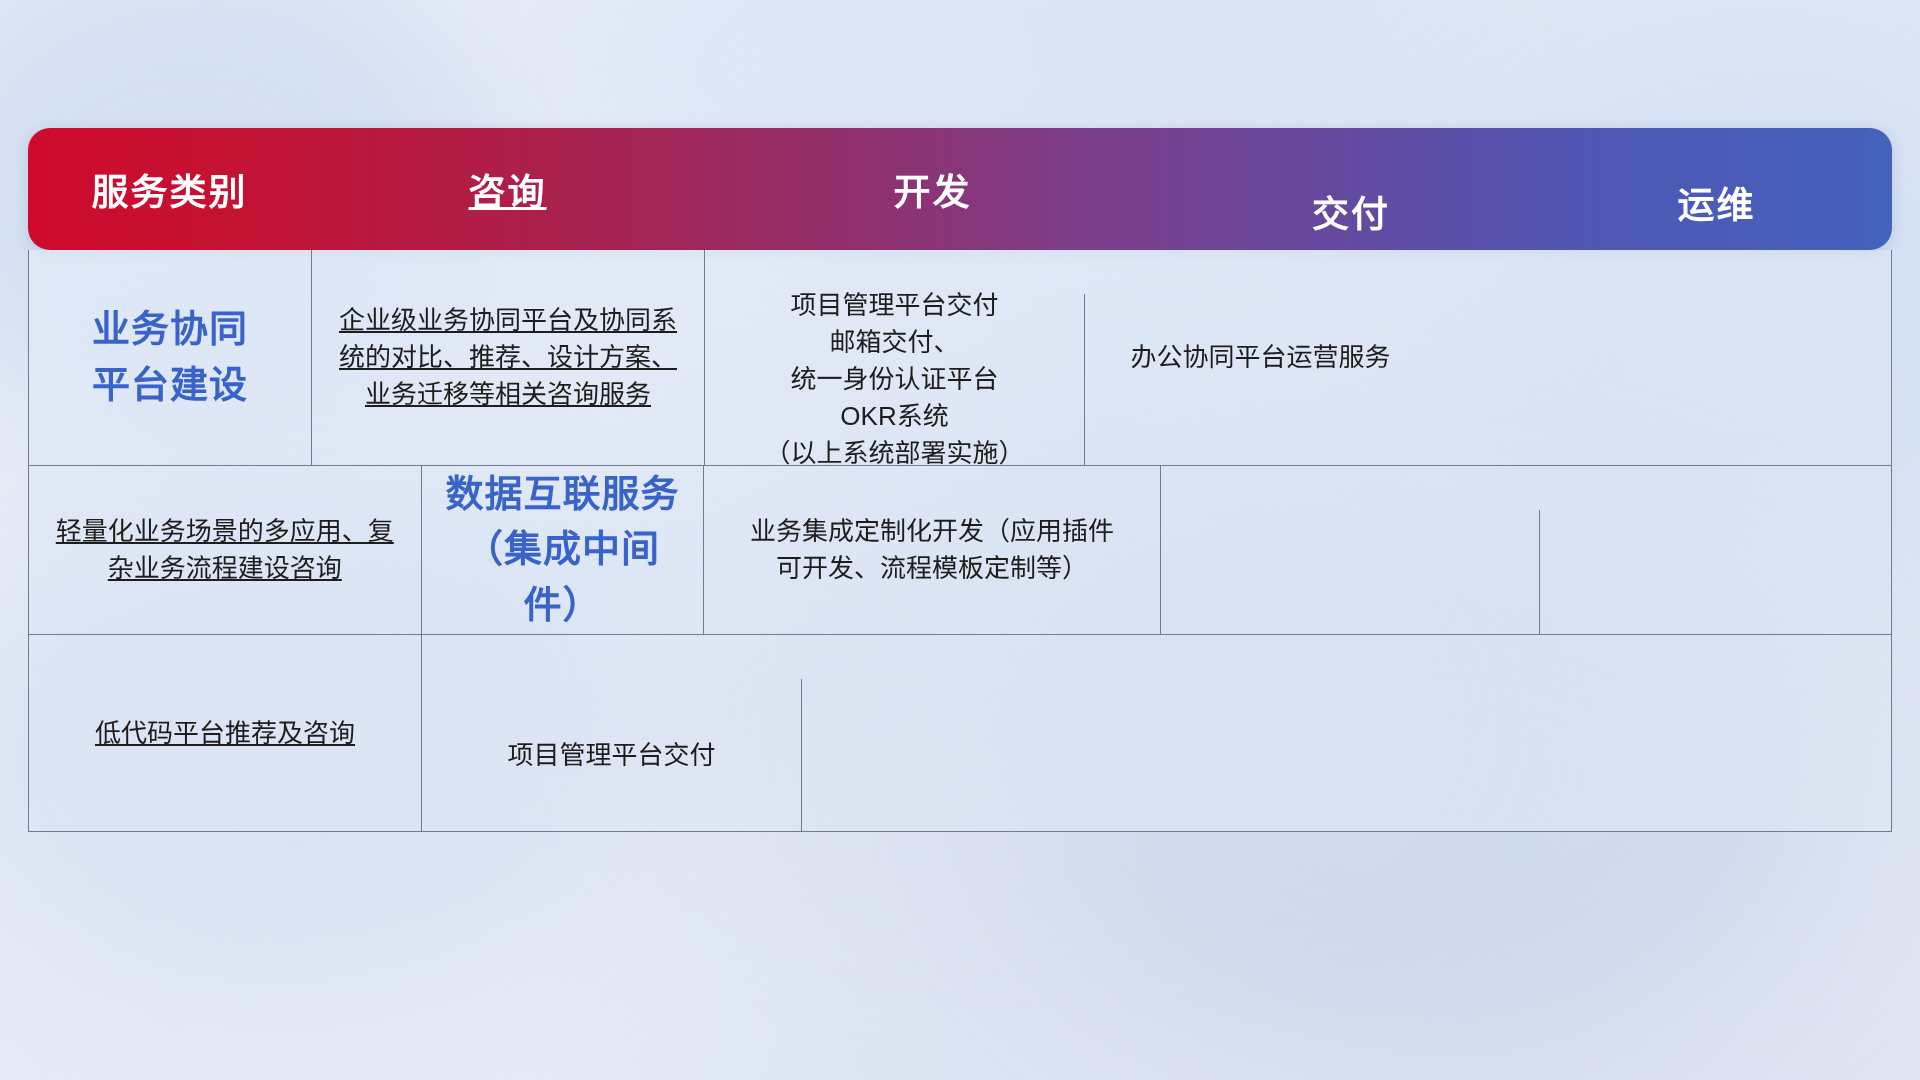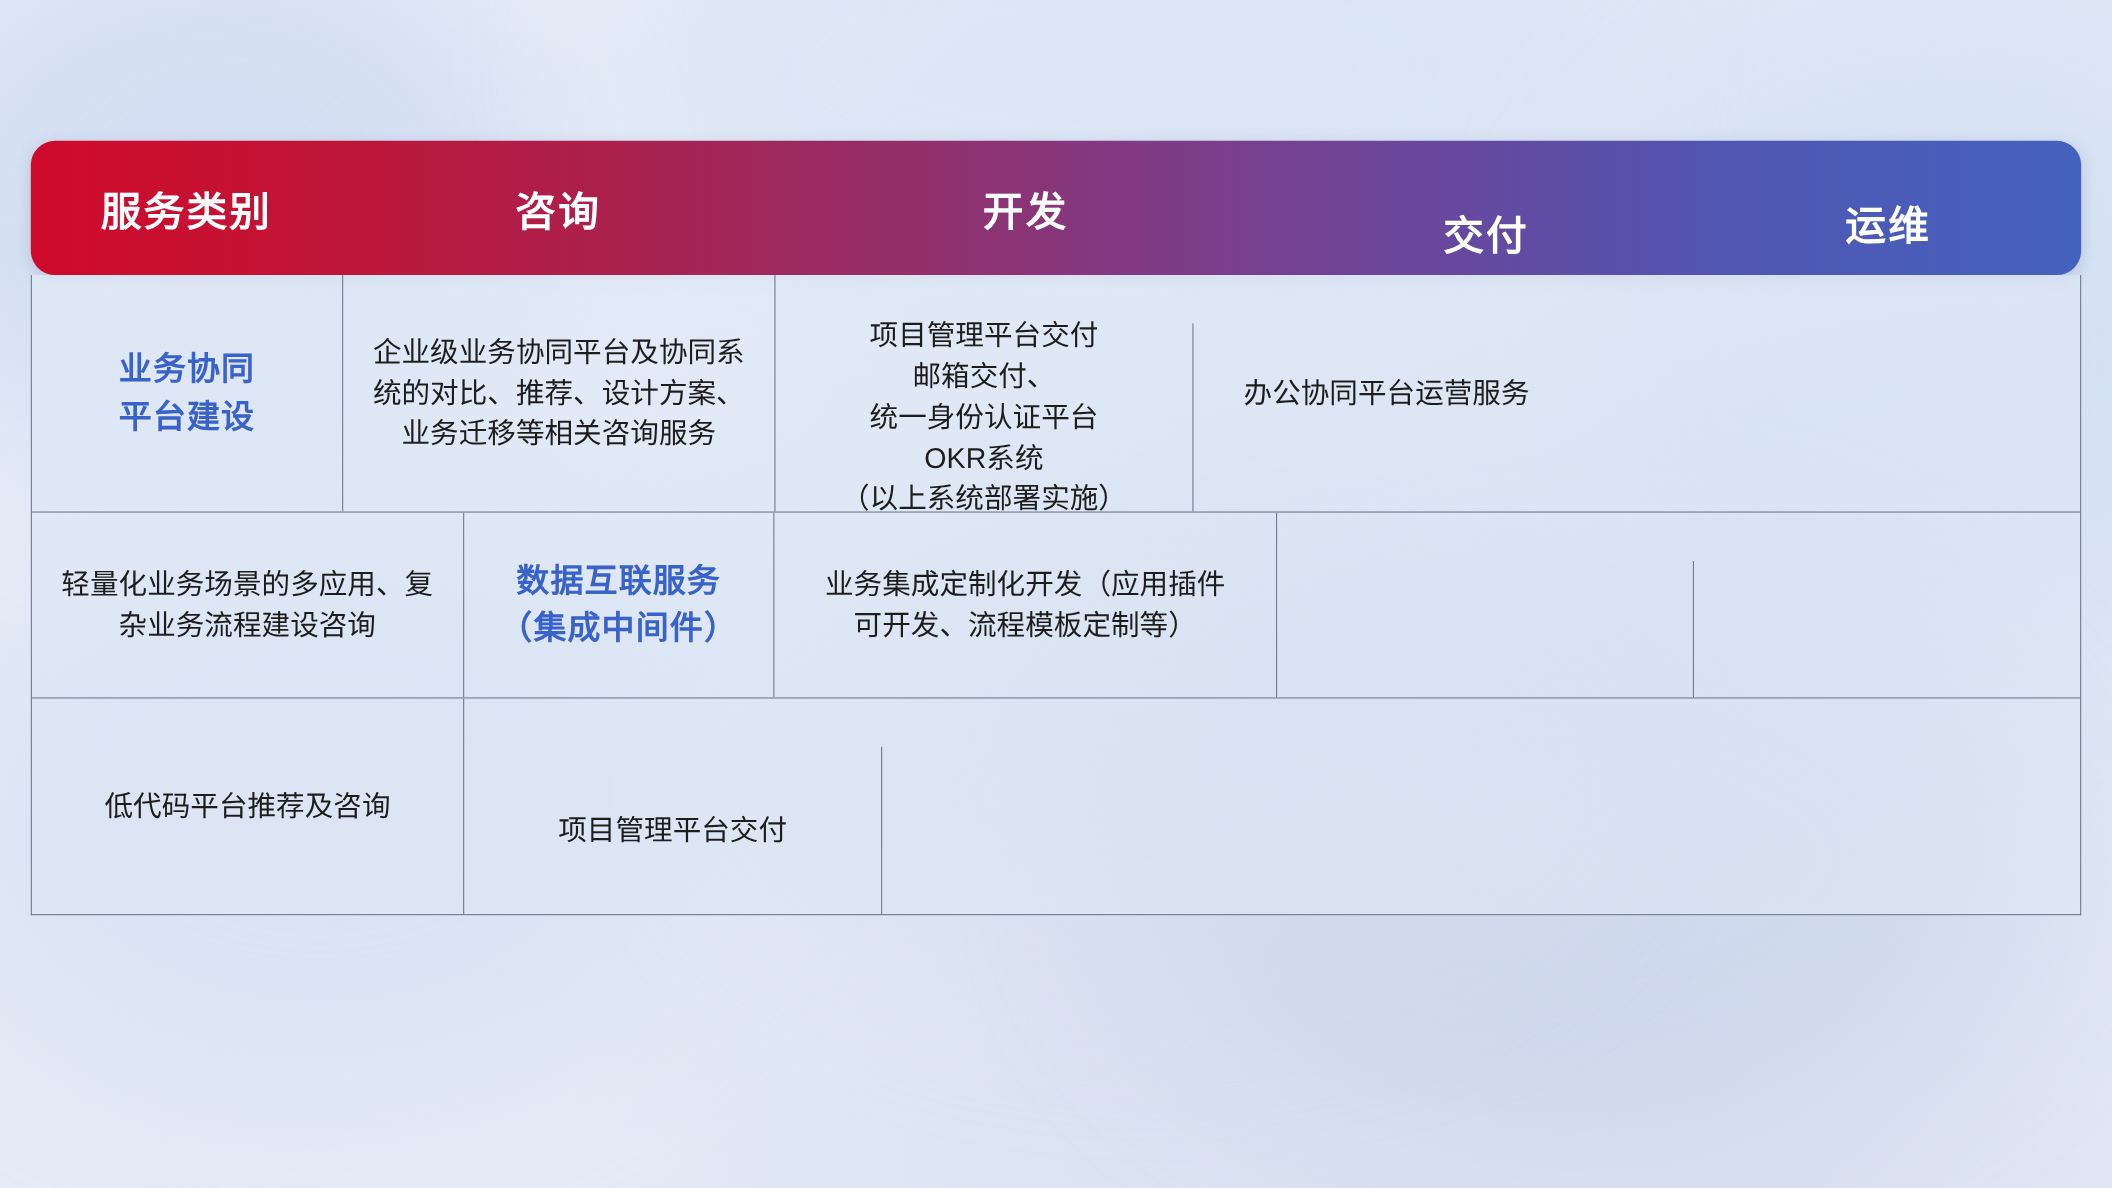--- a/index.html
+++ b/index.html
@@ -98,28 +98,28 @@
     font-size: 26px;
     line-height: 1.42;
     color: #1d1d1d;
     white-space: pre-line;
   }
   .cell:last-child { border-right: none; }
 
   .cell.cat {
     color: #3a63c9;
     font-weight: bold;
-    font-size: 30px;
+    font-size: 38px;
     letter-spacing: 1px;
     line-height: 1.45;
   }
 
   
   .c0 { width: 283px; }
-  .c1 { width: 393px; }
+  .c1 { width: 393px; text-decoration: underline; }
   .c2 { width: 457px; }
   .c3 { width: 380px; margin-top: 44px; }
   .c4 { width: 351px; }
 
   .r0 { height: 215px; }
   .r1 { height: 168px; }
   .r2 { height: 196px; }
 
   
   .head-row .c0 { width: 283px; }

